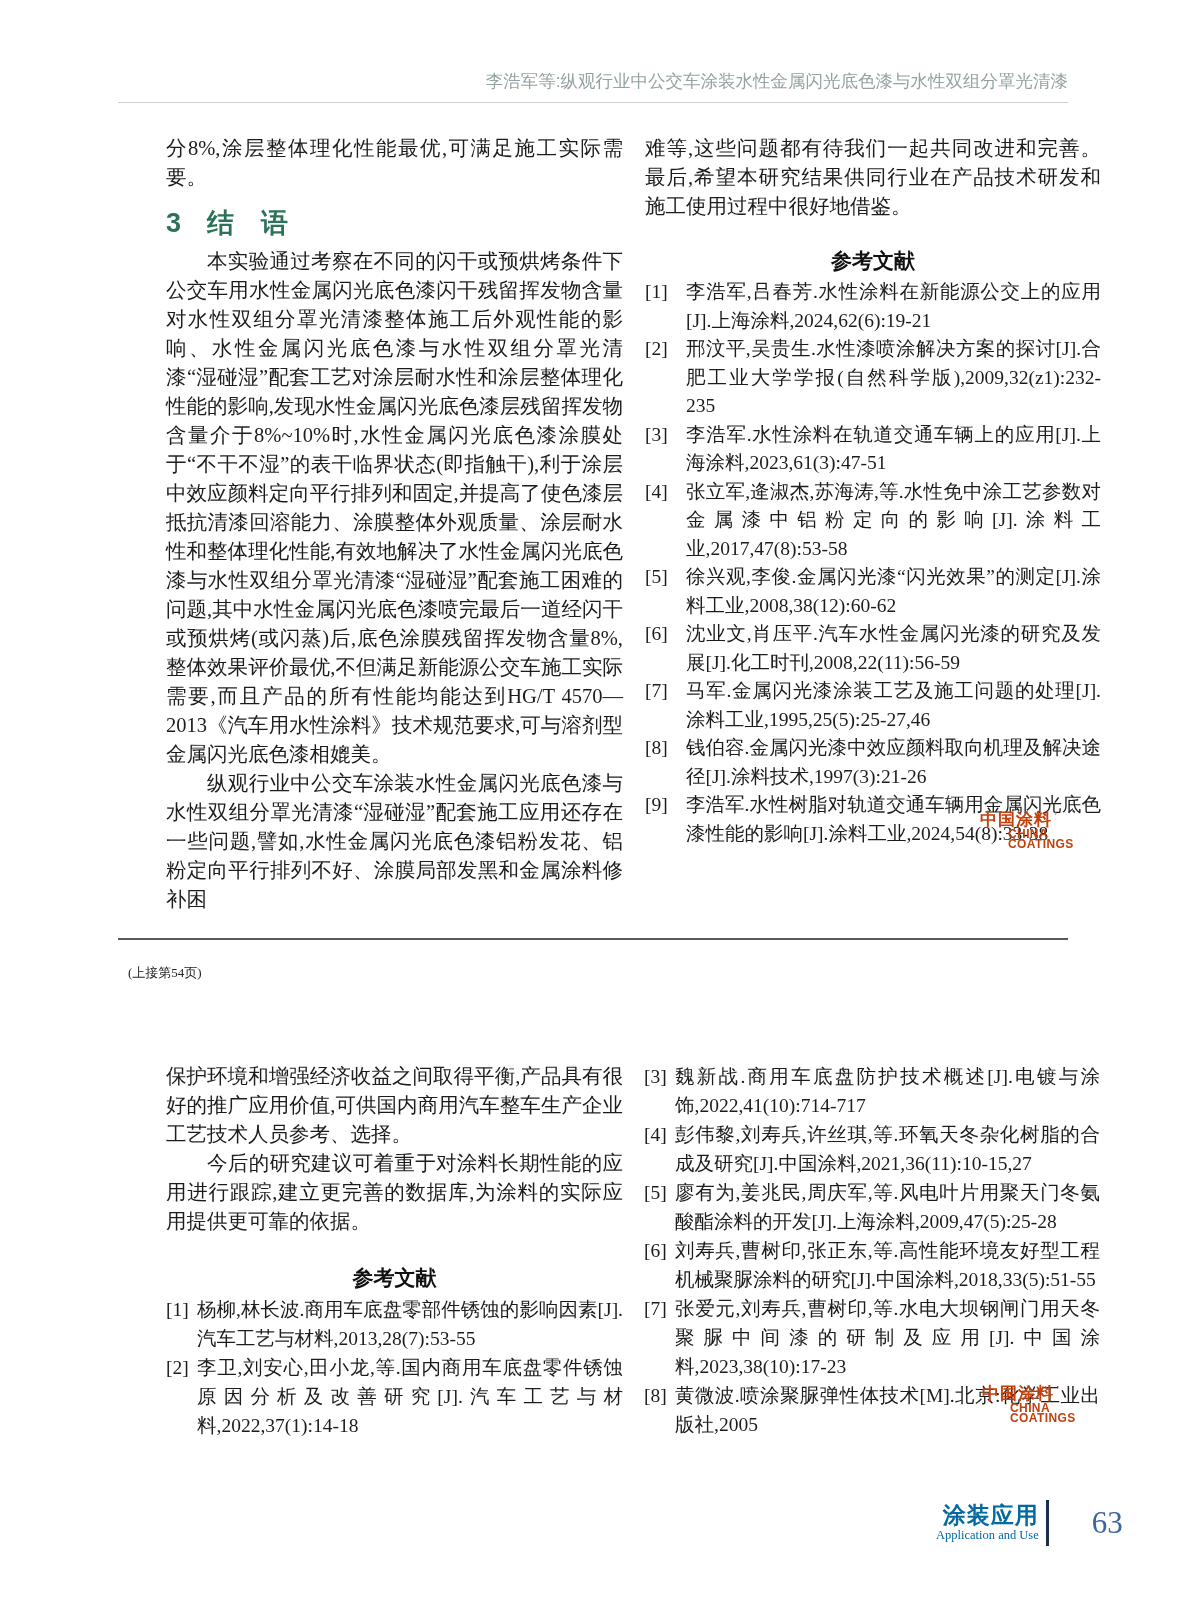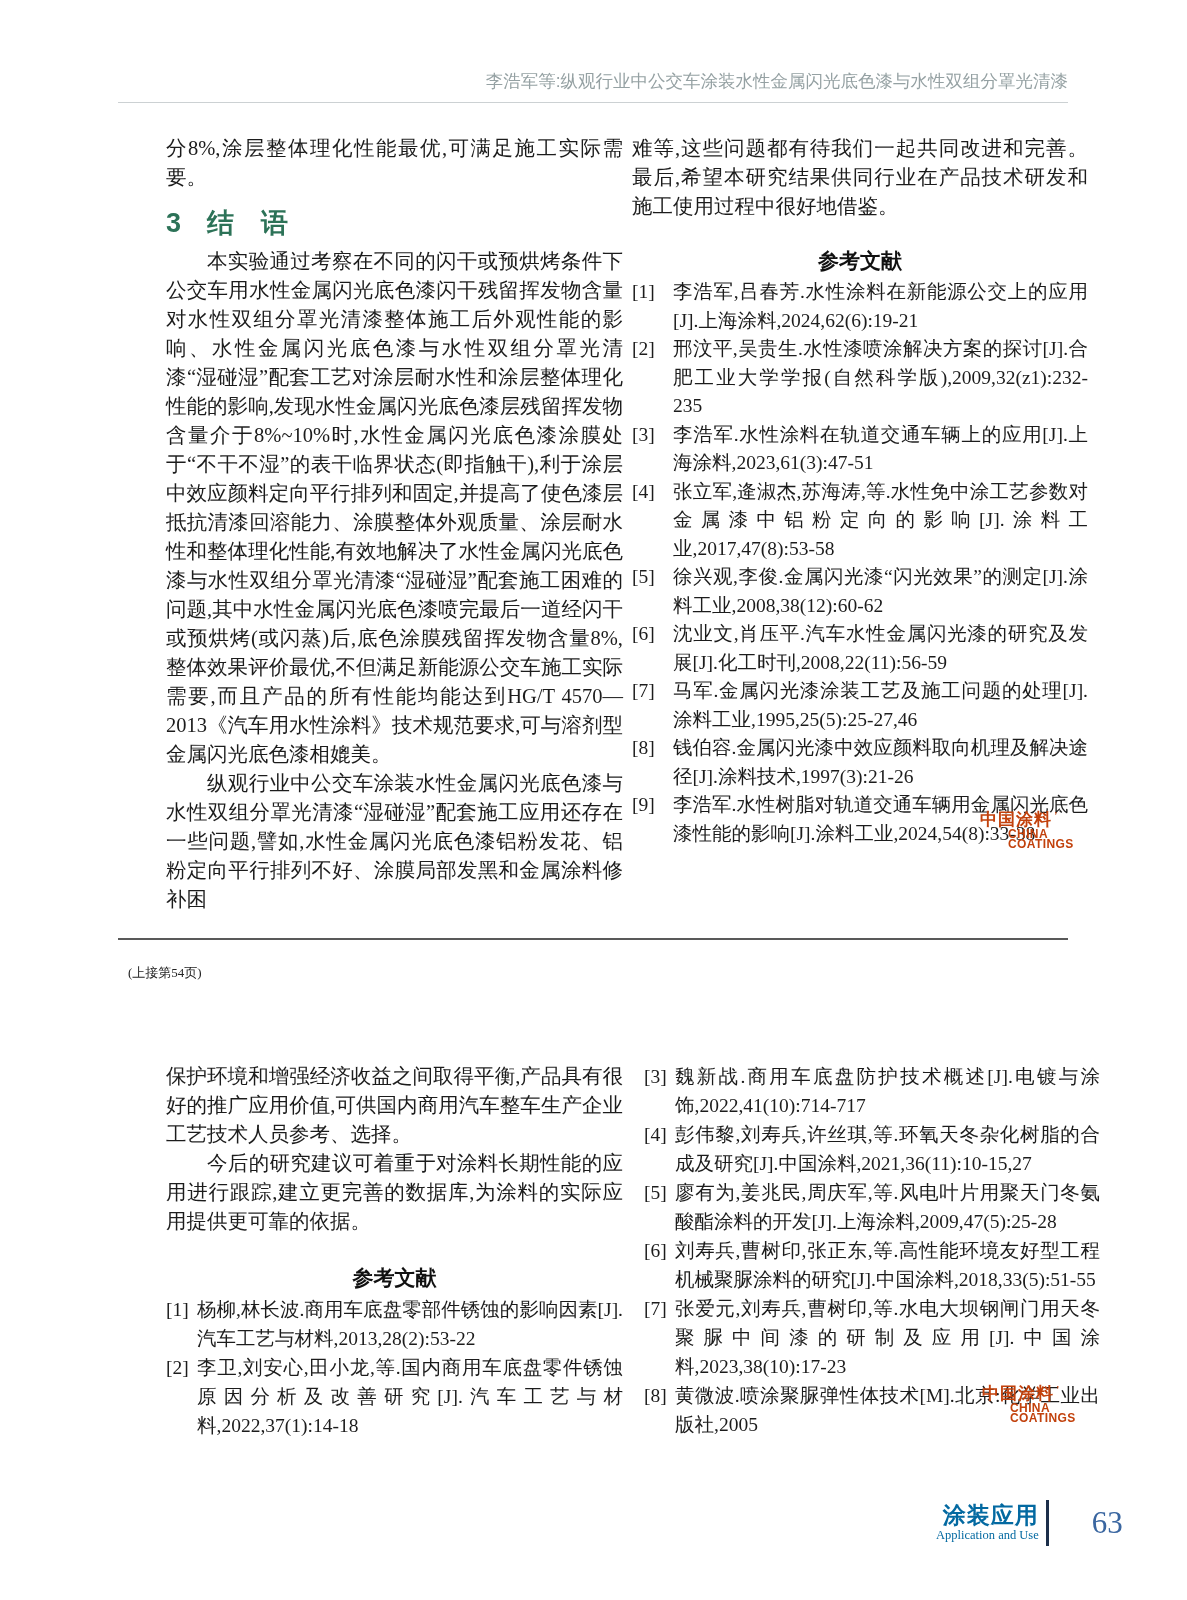--- a/index.html
+++ b/index.html
@@ -11,21 +11,21 @@
   
   .running-head{
     position:absolute;left:118px;top:70px;width:950px;text-align:right;
     font-family:"Liberation Sans",sans-serif;font-size:17.5px;line-height:22px;
     color:#95a1a3;padding-bottom:10px;border-bottom:1px solid #ccd1d3;
   }
   
   .col{position:absolute;width:457px;font-size:20.5px;line-height:29px;text-align:justify;margin-left:38px;}
   .col p{margin:0;}
   .col-ul{left:128px;top:134px;}
-  .col-ur{left:594px;top:134px;width:456px;}
+  .col-ur{left:607px;top:134px;width:456px;}
   .col-ll{left:128px;top:1062px;}
   .col-lr{left:606px;top:1062px;width:456px;}
   .indent{text-indent:2em;}
   .section-heading{
     font-family:"Liberation Sans",sans-serif;font-weight:bold;color:#2c7257;
     font-size:27px;line-height:30px;margin:16px 0 9px 0;text-align:left;
   }
   .section-heading .sec-no{margin-right:26px;}
   .refs-title{
     font-family:"Liberation Sans",sans-serif;font-weight:bold;color:#111;
@@ -95,21 +95,21 @@
   </div>
 
   <div class="divider"></div>
   <div class="continued-note">(上接第54页)</div>
 
   <div class="col col-ll">
     <p>保护环境和增强经济收益之间取得平衡,产品具有很好的推广应用价值,可供国内商用汽车整车生产企业工艺技术人员参考、选择。</p>
     <p class="indent">今后的研究建议可着重于对涂料长期性能的应用进行跟踪,建立更完善的数据库,为涂料的实际应用提供更可靠的依据。</p>
     <div class="refs-title refs-title-lower">参考文献</div>
     <div class="refs refs-lower">
-      <div class="ref"><span class="ref-no">[1]</span><span>杨柳,林长波.商用车底盘零部件锈蚀的影响因素[J].汽车工艺与材料,2013,28(2):53-22</span></div>
+      <div class="ref"><span class="ref-no">[1]</span><span>杨柳,林长波.商用车底盘零部件锈蚀的影响因素[J].汽车工艺与材料,2013,28(7):53-55</span></div>
       <div class="ref"><span class="ref-no">[2]</span><span>李卫,刘安心,田小龙,等.国内商用车底盘零件锈蚀原因分析及改善研究[J].汽车工艺与材料,2022,37(1):14-18</span></div>
     </div>
   </div>
 
   <div class="col col-lr">
     <div class="refs refs-lower">
       <div class="ref"><span class="ref-no">[3]</span><span>魏新战.商用车底盘防护技术概述[J].电镀与涂饰,2022,41(10):714-717</span></div>
       <div class="ref"><span class="ref-no">[4]</span><span>彭伟黎,刘寿兵,许丝琪,等.环氧天冬杂化树脂的合成及研究[J].中国涂料,2021,36(11):10-15,27</span></div>
       <div class="ref"><span class="ref-no">[5]</span><span>廖有为,姜兆民,周庆军,等.风电叶片用聚天门冬氨酸酯涂料的开发[J].上海涂料,2009,47(5):25-28</span></div>
       <div class="ref"><span class="ref-no">[6]</span><span>刘寿兵,曹树印,张正东,等.高性能环境友好型工程机械聚脲涂料的研究[J].中国涂料,2018,33(5):51-55</span></div>

